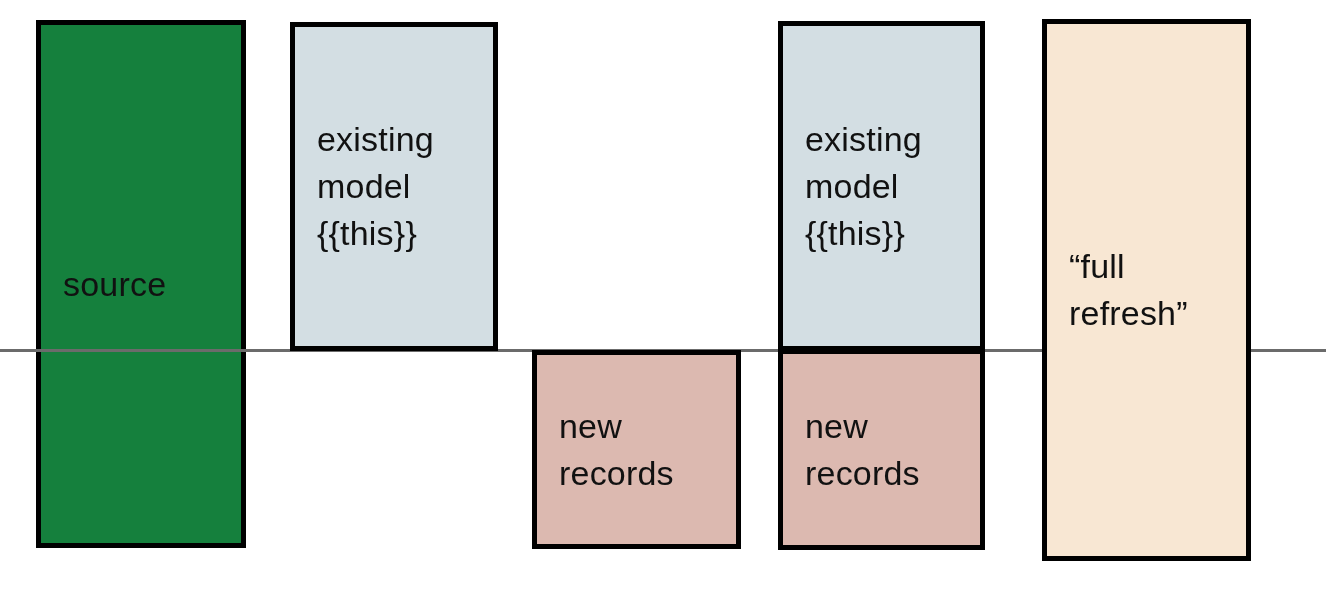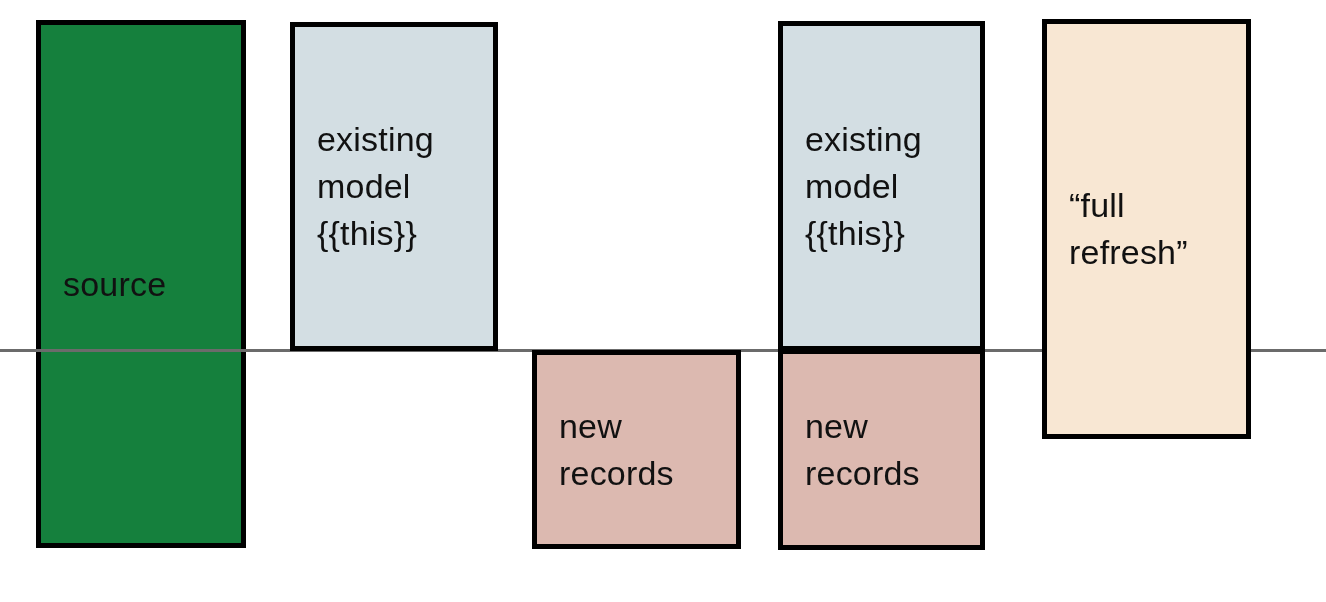--- a/index.html
+++ b/index.html
@@ -30,21 +30,21 @@
     color: #111111;
     white-space: pre-line;
     letter-spacing: 0.2px;
   }
   
   #box-source   { left: 36px;   top: 20px;  width: 210px; height: 528px; z-index: 1; }
   #box-existing-1 { left: 290px; top: 22px;  width: 208px; height: 329px; z-index: 3; }
   #box-new-1    { left: 532px;  top: 350px; width: 209px; height: 199px; z-index: 3; }
   #box-existing-2 { left: 778px; top: 21px;  width: 207px; height: 330px; z-index: 3; }
   #box-new-2    { left: 778px;  top: 349px; width: 207px; height: 201px; z-index: 4; }
-  #box-full-refresh { left: 1042px; top: 19px; width: 209px; height: 420px; z-index: 3; }
+  #box-full-refresh { left: 1042px; top: 19px; width: 209px; height: 542px; z-index: 3; }
   .hline {
     position: absolute;
     left: 0;
     top: 349px;
     width: 1326px;
     height: 2.5px;
     z-index: 2;
   }
 </style>
 </head>

